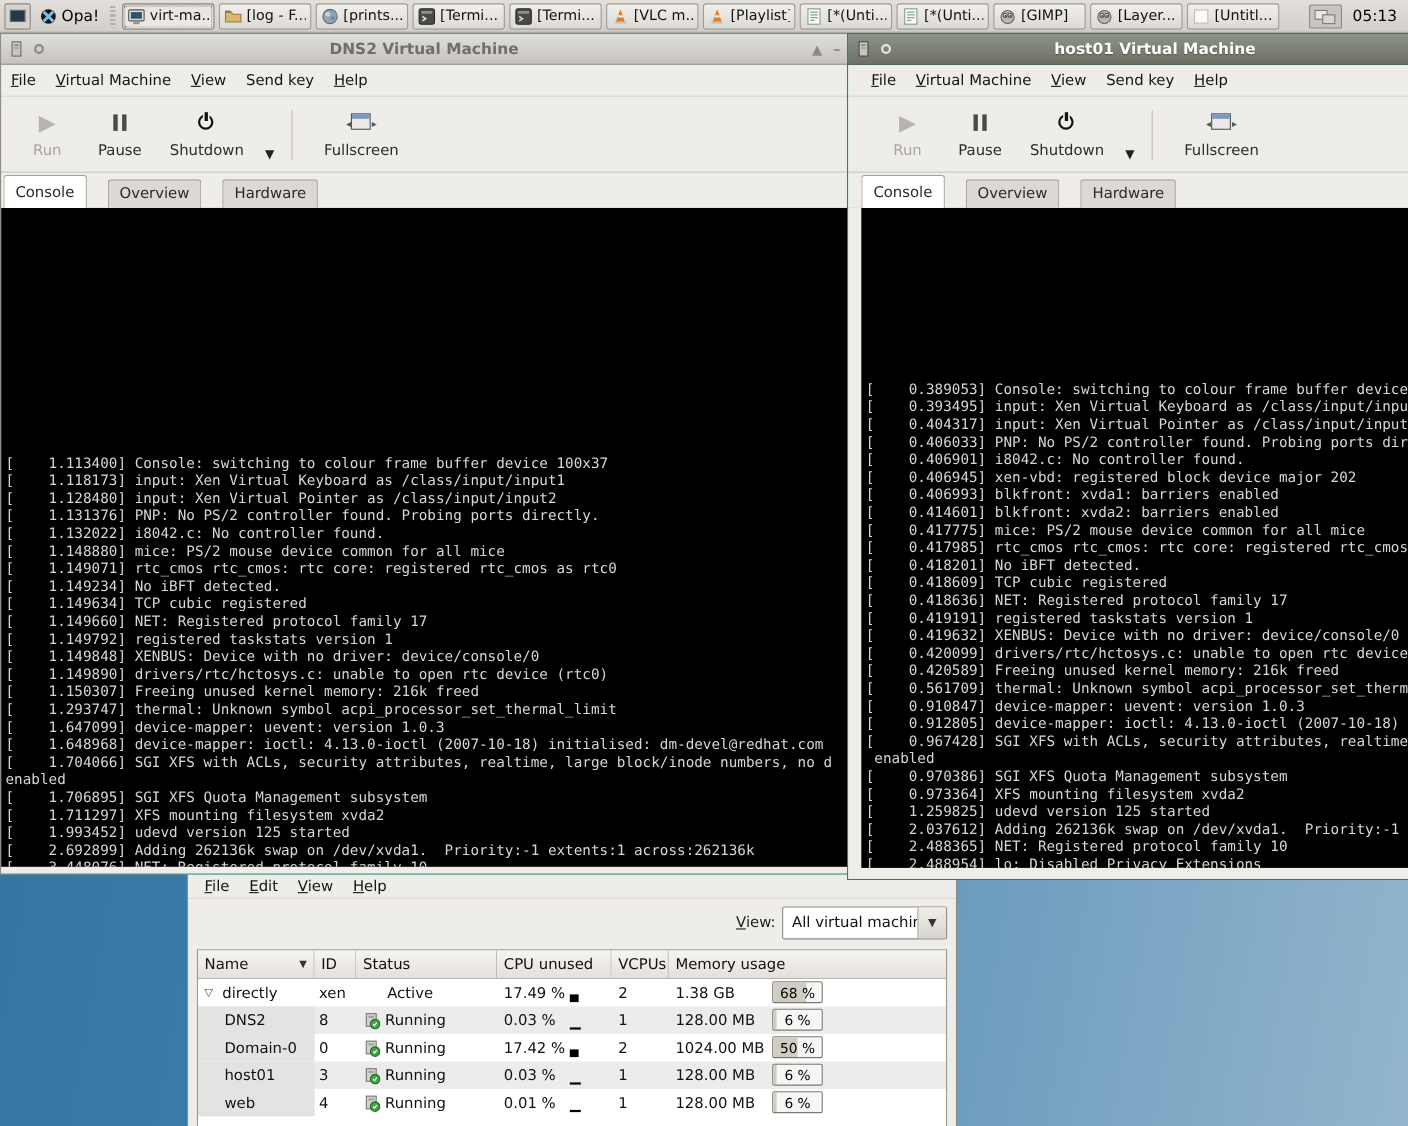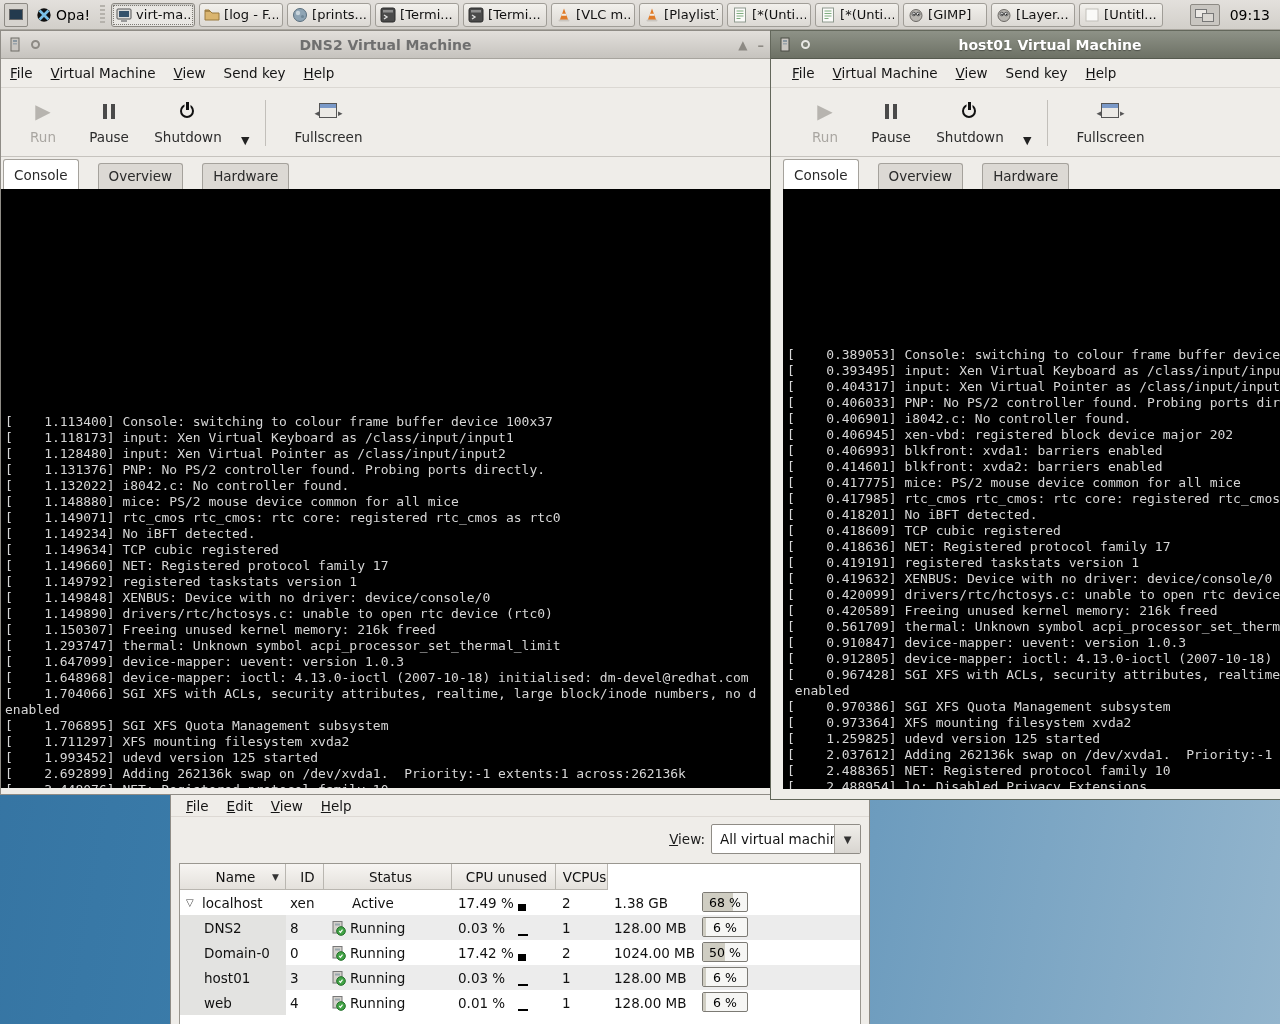--- a/index.html
+++ b/index.html
@@ -105,21 +105,21 @@
   .combo { width:150px; height:30px; border:1px solid #8f8c86; border-radius:2px; background:#fff;
     display:flex; align-items:center; }
   .combo .val { flex:1; padding-left:8px; font-size:13.5px; color:#111; white-space:nowrap; overflow:hidden; }
   .combo .dd { width:26px; height:28px; background:linear-gradient(#f0eeea,#d8d5d0); border-left:1px solid #a5a29c;
     display:flex; align-items:center; justify-content:center; font-size:10px; color:#333; }
 
   .vm-table { margin:2px 8px 0 8px; background:#fff; border:1px solid #9a9790; flex:1 1 auto; overflow:hidden; }
   .thead, .trow { display:grid; grid-template-columns:106px 38px 128px 104px 52px 1fr; }
   .thead { height:26px; }
   .th { background:linear-gradient(#f7f5f2,#e4e1dc); border-right:1px solid #b9b6b0; border-bottom:1px solid #b9b6b0;
-    display:flex; align-items:center; padding-left:6px; font-size:13.5px; color:#111; position:relative;justify-content:center; }
+    display:flex; align-items:center; padding-left:6px; font-size:13.5px; color:#111; position:relative; }
   .th .sort { position:absolute; right:6px; font-size:9px; color:#333; }
   .trow { height:25px; position:relative; }
   .trow.stripe { background:#ececec; }
   .td { display:flex; align-items:center; font-size:13.5px; color:#111; position:relative; }
   .td.name { padding-left:22px; }
   .trow.child .td.name { background:#e3e3e1; padding-left:24px; }
   .expander { position:absolute; left:6px; font-size:10px; color:#444; }
   .td.id { padding-left:4px; }
   .td.status { padding-left:6px; gap:4px; }
   .td.status.plain { padding-left:28px; }
@@ -246,21 +246,21 @@
       <rect x="2" y="2" width="12" height="12" fill="#fafaf8" stroke="#c2bfba"></rect>
     </svg>
     <span class="tlabel">[Untitl...</span>
   </div>
 
   <div style="flex:1"></div>
   <div class="pager">
     <span class="w1"></span>
     <span class="w2"></span>
   </div>
-  <div class="clock">09:13</div>
+  <div class="clock">05:13</div>
 </div>
 
 <div id="win-manager">
   <div class="mgr-menubar">
     <span class="menu-item mn">File</span>
     <span class="menu-item mn">Edit</span>
     <span class="menu-item mn">View</span>
     <span class="menu-item mn">Help</span>
   </div>
   <div class="mgr-viewrow">
@@ -282,26 +282,29 @@
         </div>
       <div class="th">
           <span>Status</span>
         </div>
       <div class="th">
           <span>CPU unused</span>
         </div>
       <div class="th">
           <span>VCPUs</span>
         </div>
+      <div class="th" style="border-right:none">
+          <span>Memory usage</span>
+        </div>
     </div>
 
     <div class="trow">
       <div class="td name">
         <span class="expander">▽</span>
-        <span>localhost</span>
+        <span>directly</span>
       </div>
       <div class="td id">xen</div>
       <div class="td status plain">Active</div>
       <div class="td cpu">
         <span>17.49 %</span>
         <span class="spark tall"></span>
       </div>
       <div class="td" style="padding-left:6px">2</div>
       <div class="td mem">
         <span>1.38 GB</span>

